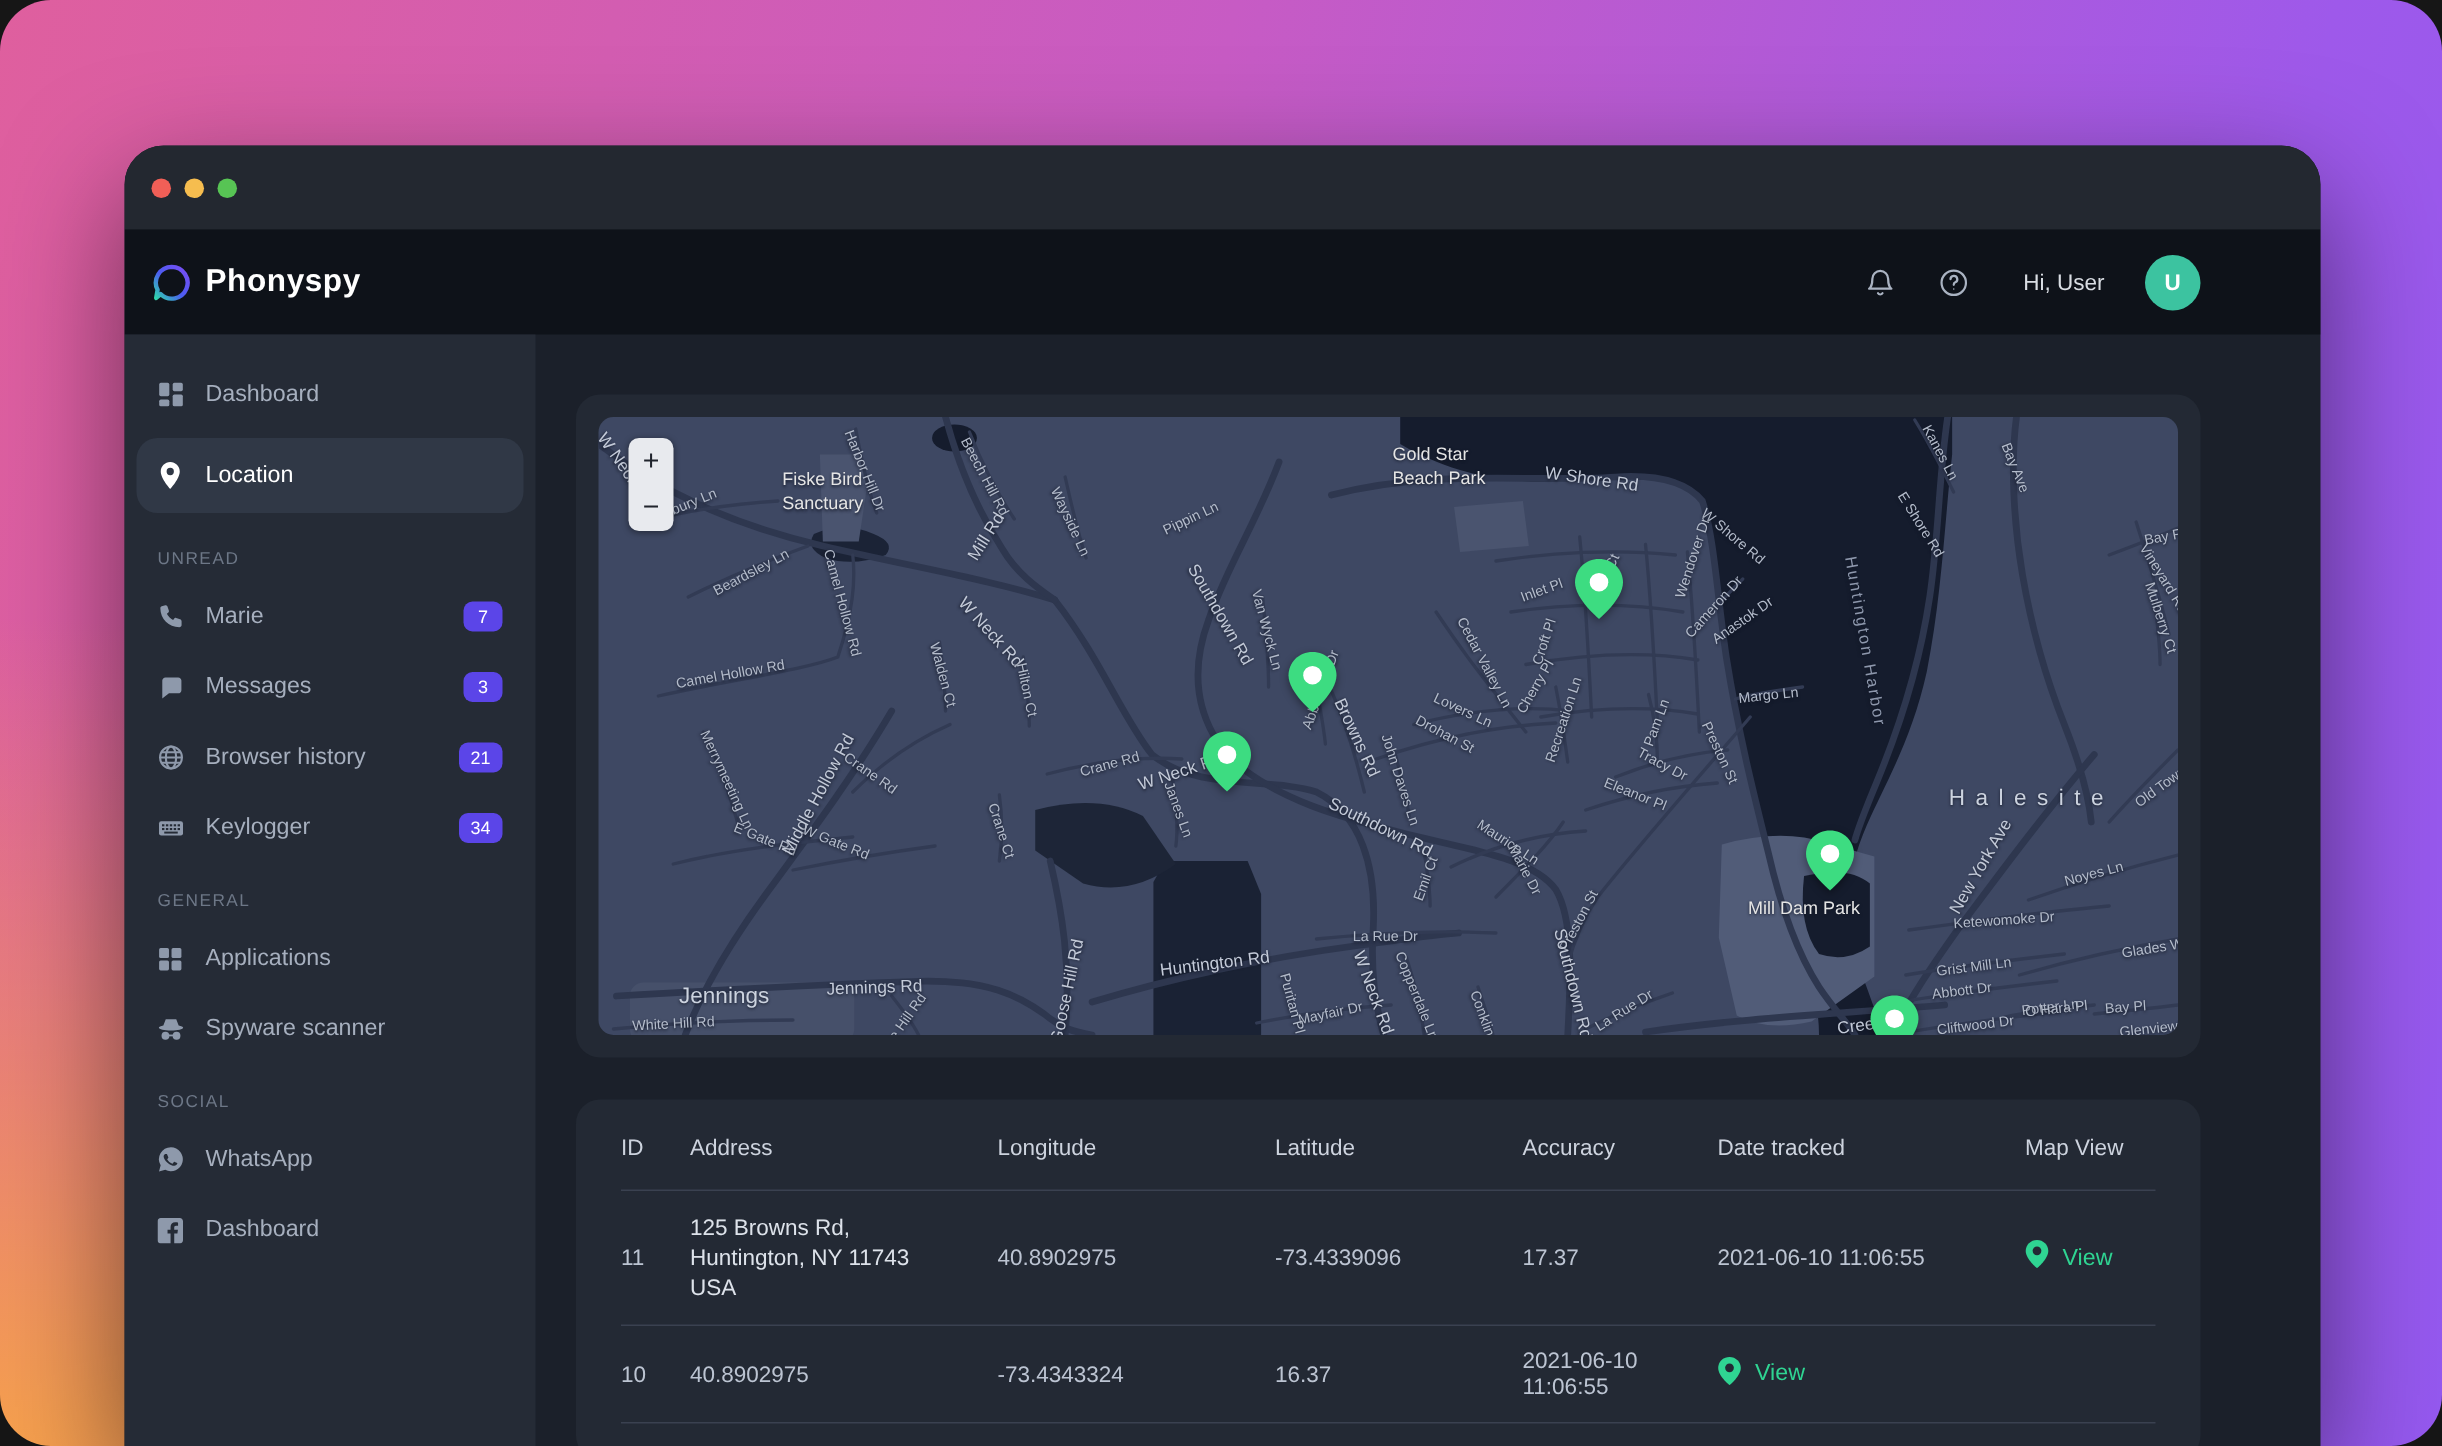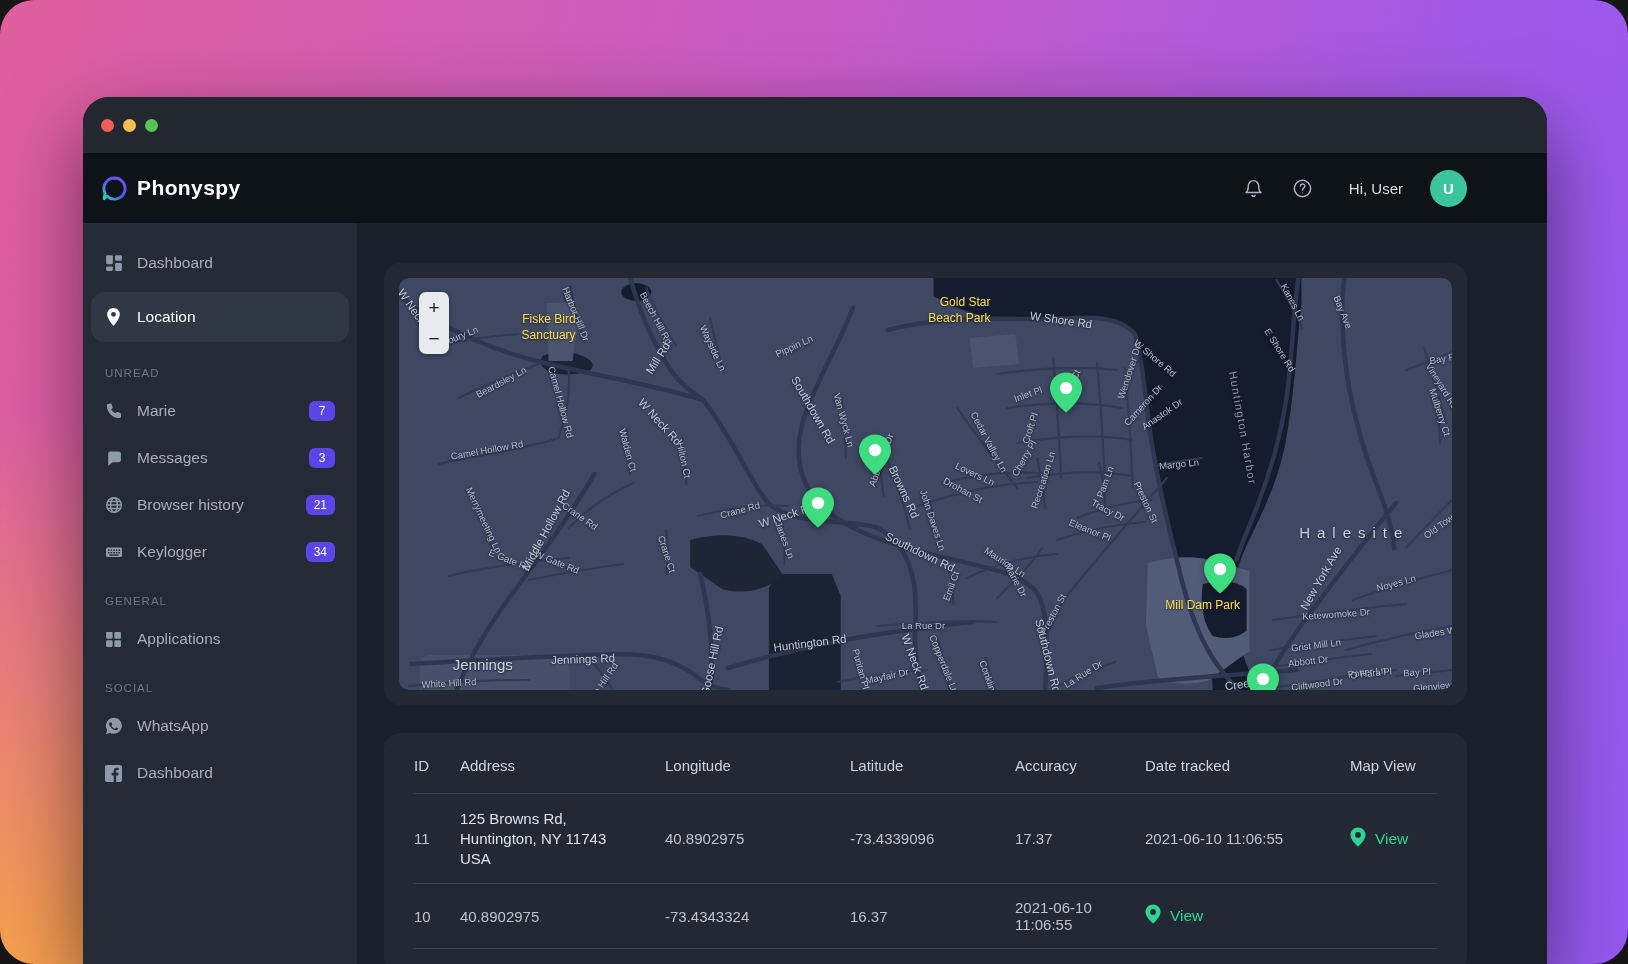--- a/index.html
+++ b/index.html
@@ -41,21 +41,21 @@
   .map-panel{padding:15px;}
   .map{position:relative;height:412px;border-radius:10px;overflow:hidden;background:#3e4863;}
   .map svg.base{position:absolute;inset:0;width:100%;height:100%;}
   .zoomctl{position:absolute;left:20px;top:14px;width:30px;background:#e8eaee;border-radius:7px;
     display:flex;flex-direction:column;overflow:hidden;box-shadow:0 1px 4px rgba(0,0,0,.4);}
   .zoomctl button{width:30px;height:31px;border:none;background:none;font-size:19px;color:#20242c;
     cursor:pointer;line-height:1;padding:0;}
   .mlbl{position:absolute;color:#b4bccb;font-size:9.5px;white-space:pre;
     text-shadow:0 1px 2px rgba(16,21,35,.85);pointer-events:none;}
   .mlbl.big{font-size:11.5px;color:#c3cad8;}
-  .mlbl.park{font-size:12px;color:#fde047;white-space:pre-line;text-align:right;line-height:1.3;}
+  .mlbl.park{font-size:12px;color:#e5e5e5;white-space:pre-line;text-align:left;line-height:1.3;}
   .mlbl.area{font-size:15px;color:#ccd3df;}
   .mlbl.spaced{letter-spacing:7px;}
   .mlbl.water{font-size:11px;color:#8d97ac;letter-spacing:1.5px;}
   .mpin{position:absolute;width:34px;height:42px;transform:translate(-50%,-39%);
     filter:drop-shadow(0 2px 3px rgba(0,0,0,.4));cursor:pointer;}
   
   .table-panel{margin-top:28px;padding:0 30px;height:240px;}
   .tgrid{display:grid;grid-template-columns:46px 205px 185px 165px 130px 205px 1fr;align-items:center;}
   .thead{padding:24px 0 19px 0;color:#cdd3de;font-size:15px;border-bottom:1px solid #3a4150;}
   .trow{padding:15px 0;border-bottom:1px solid #3a4150;color:#bcc4d2;font-size:15px;}
@@ -187,20 +187,31 @@
           <div class="nav-item">
             <span class="nicon">
               <svg width="17" height="17" viewBox="0 0 16 16" fill="currentColor">
                 <rect x="1" y="1" width="6.2" height="6.2" rx="1"></rect>
                 <rect x="8.8" y="1" width="6.2" height="6.2" rx="1"></rect>
                 <rect x="1" y="8.8" width="6.2" height="6.2" rx="1"></rect>
                 <rect x="8.8" y="8.8" width="6.2" height="6.2" rx="1"></rect>
               </svg>
             </span>
             <span>Applications</span>
+          </div>
+          <div class="nav-item">
+            <span class="nicon">
+              <svg width="18" height="17" viewBox="0 0 18 16" fill="currentColor">
+                <path d="M5.5 1h7l1.6 4.2c1.8.3 3 .9 3 1.5 0 1-3.6 1.8-8.1 1.8S.9 7.7.9 6.7c0-.6 1.2-1.2 3-1.5z"></path>
+                <circle cx="5.3" cy="12" r="2.6"></circle>
+                <circle cx="12.7" cy="12" r="2.6"></circle>
+                <rect x="7.5" y="11.2" width="3" height="1.2"></rect>
+              </svg>
+            </span>
+            <span>Spyware scanner</span>
           </div>
           <div class="sec-title">SOCIAL</div>
           <div class="nav-item">
             <span class="nicon">
               <svg width="18" height="18" viewBox="0 0 18 18" fill="currentColor">
                 <path d="M9 .8A8 8 0 0 0 2.1 12.9L1 17l4.2-1.1A8 8 0 1 0 9 .8zm4 11.2c-.2.6-1.2 1.1-1.7 1.1-.4.1-1 .1-1.6-.1-2.6-.8-4.3-3-4.9-4-.5-.8-.9-1.8-.6-2.7.2-.6.8-1 1.1-1h.6c.2 0 .4 0 .6.5l.7 1.7c.1.2 0 .4-.1.5l-.5.6c-.1.2-.2.3 0 .6.6 1 1.7 2 3 2.5.3.1.5.1.6-.1l.7-.9c.2-.2.3-.2.6-.1l1.6.8c.2.1.2.4-.1.6z"></path>
               </svg>
             </span>
             <span>WhatsApp</span>
           </div>

